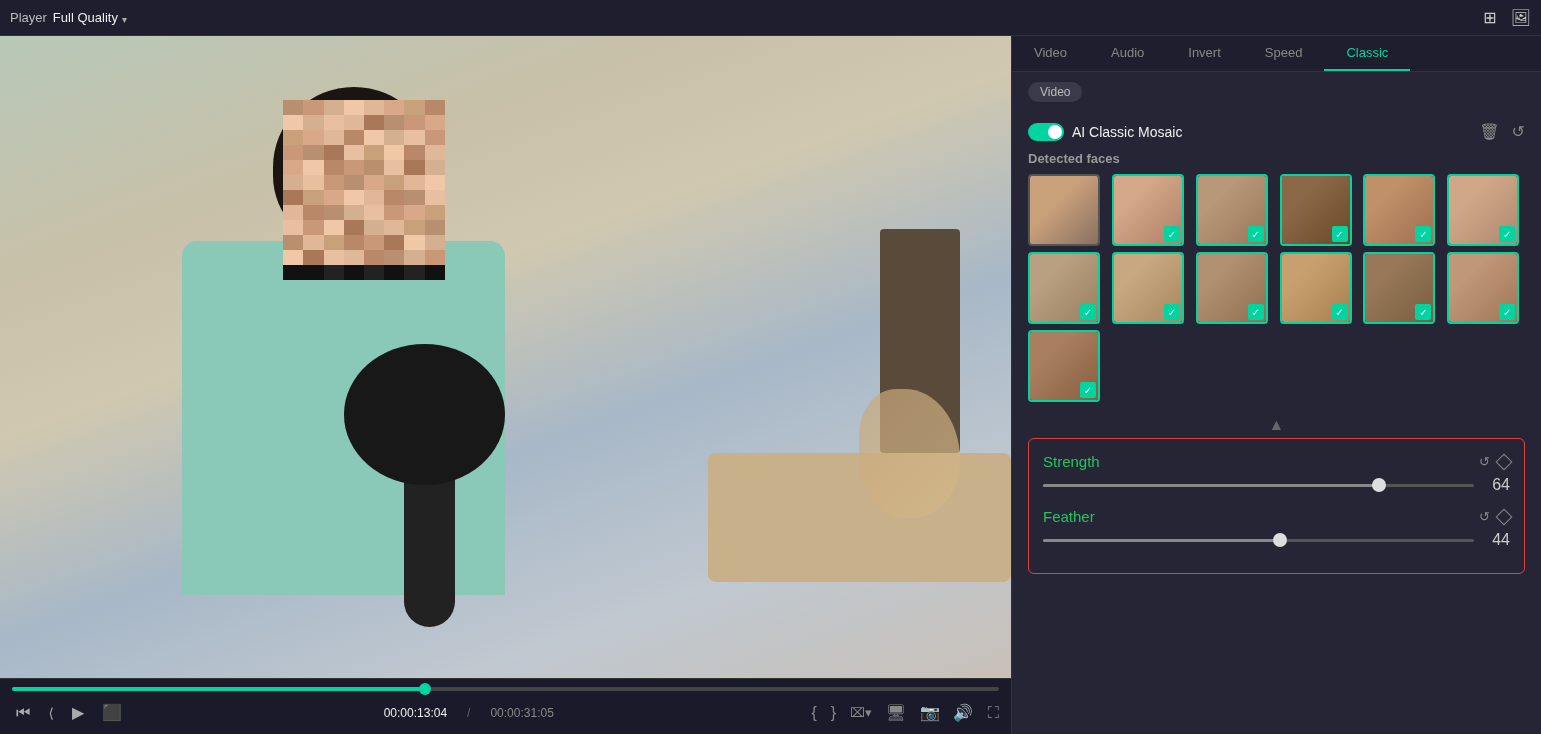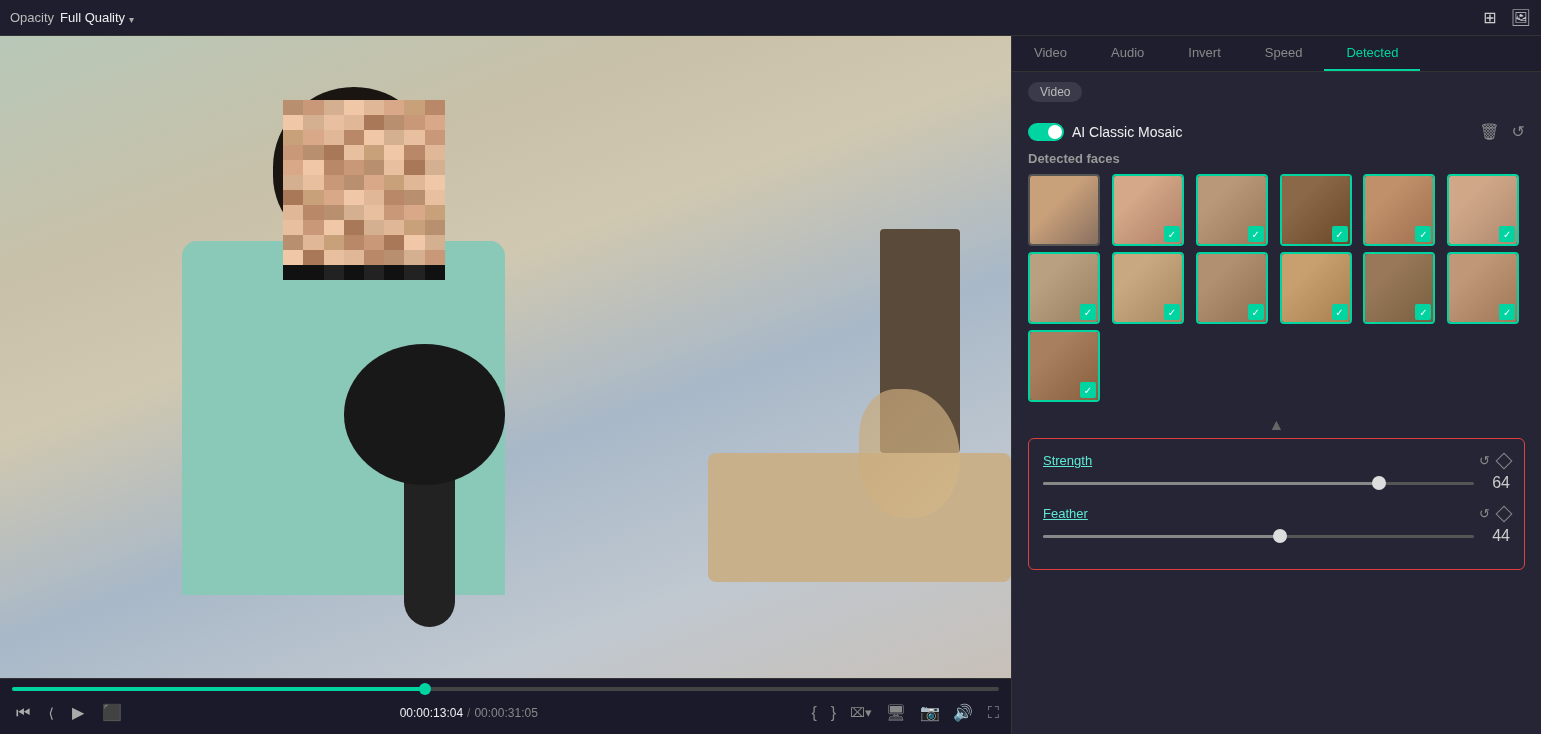--- a/index.html
+++ b/index.html
@@ -208,21 +208,21 @@
       cursor: pointer;
       font-size: 16px;
       padding: 4px;
       display: flex;
       align-items: center;
     }
 
     .time-display {
       display: flex;
       align-items: center;
-      gap: 4px;
+      gap: 20px;
       font-size: 12px;
       color: #ccc;
     }
     .time-current { color: #eee; font-size: 12px; }
     .time-divider { color: #666; }
     .time-total { color: #888; font-size: 12px; }
 
     .right-controls {
       display: flex;
       align-items: center;
@@ -399,23 +399,22 @@
     .param-row {
       margin-bottom: 14px;
     }
     .param-header {
       display: flex;
       align-items: center;
       justify-content: space-between;
       margin-bottom: 6px;
     }
     .param-label {
-      font-size: 13px;
-      color: #5eead4;
-      text-decoration: underline;
+      font-size: 15px;
+      color: #22c55e;
     }
     .param-controls {
       display: flex;
       align-items: center;
       gap: 8px;
     }
     .param-reset {
       color: #888;
       cursor: pointer;
       font-size: 13px;
@@ -523,21 +522,21 @@
     .px-6 { background: #f0c8a8; }
     .px-7 { background: #a87858; }
     .px-8 { background: #d8a888; }
     .px-9 { background: #e8c0a0; }
     .px-0 { background: #b88868; }
   </style>
 </head>
 <body>
 
 <div class="top-bar">
-  <span class="player-label">Opacity</span>
+  <span class="player-label">Player</span>
   <div class="quality-dropdown">
     <span>Full Quality</span>
     <span class="chevron-down">▾</span>
   </div>
   <div class="top-bar-right">
     <span class="icon-grid">⊞</span>
     <span class="icon-image">🖼</span>
   </div>
 </div>
 
@@ -722,21 +721,21 @@
       <div class="tab">
         <span>Audio</span>
       </div>
       <div class="tab">
         <span>Invert</span>
       </div>
       <div class="tab">
         <span>Speed</span>
       </div>
       <div class="tab active">
-        <span>Detected</span>
+        <span>Classic</span>
       </div>
     </div>
 
     <div class="effects-content">
 
       <div style="margin-bottom:10px;">
         <span class="video-badge">Video</span>
       </div>
 
       <div class="effect-header">

